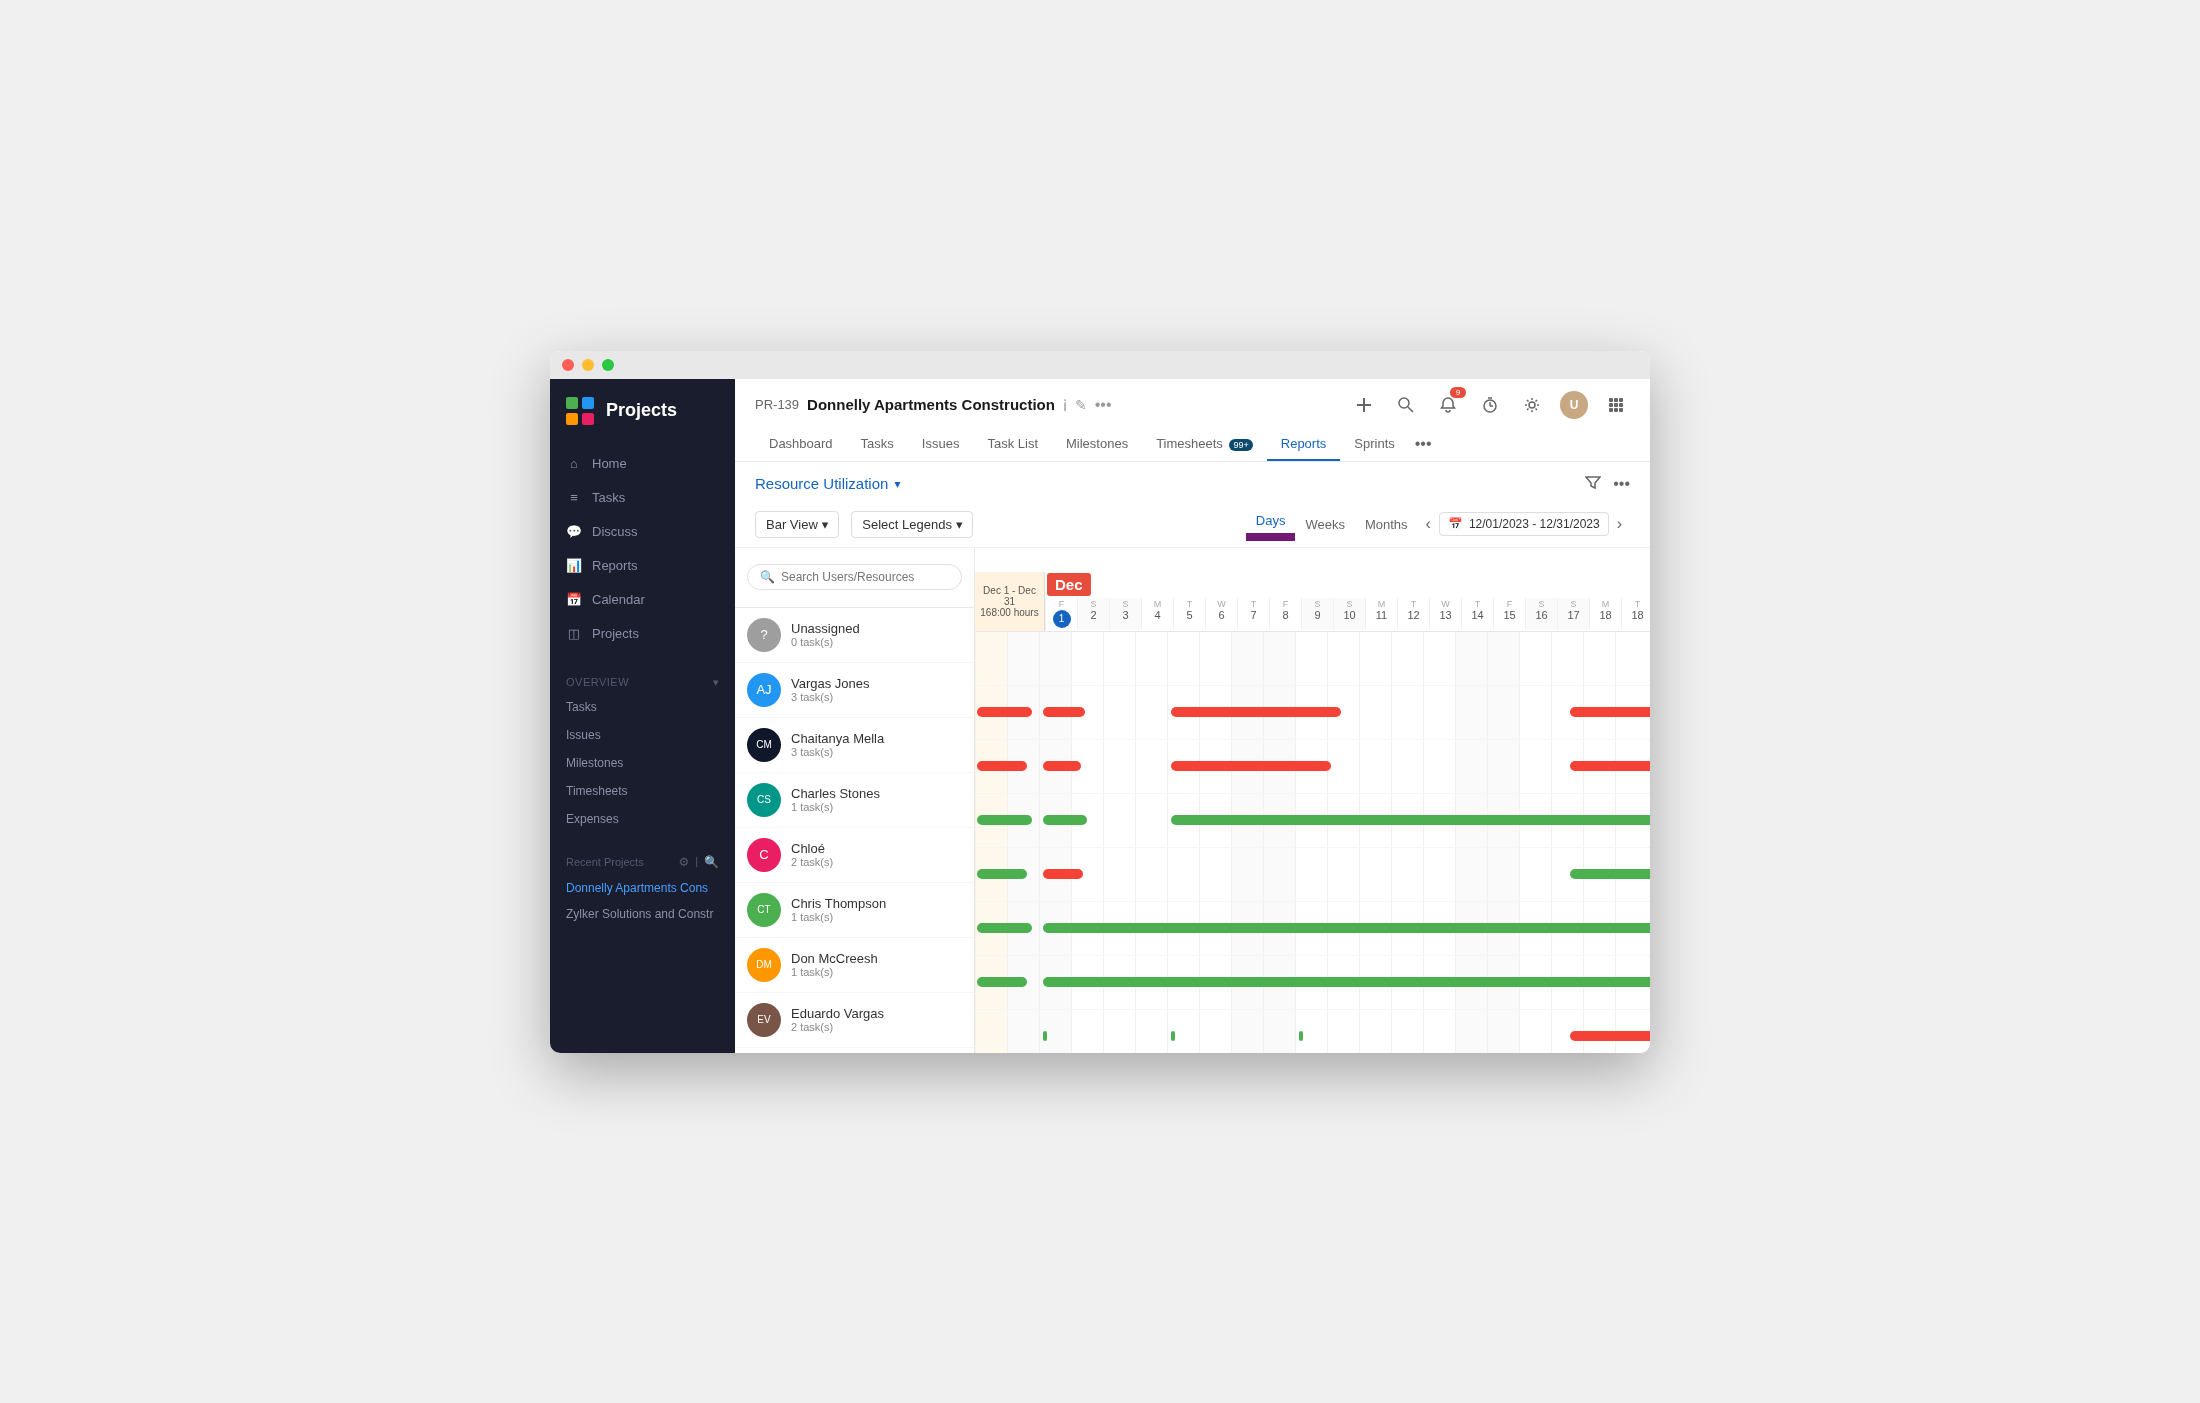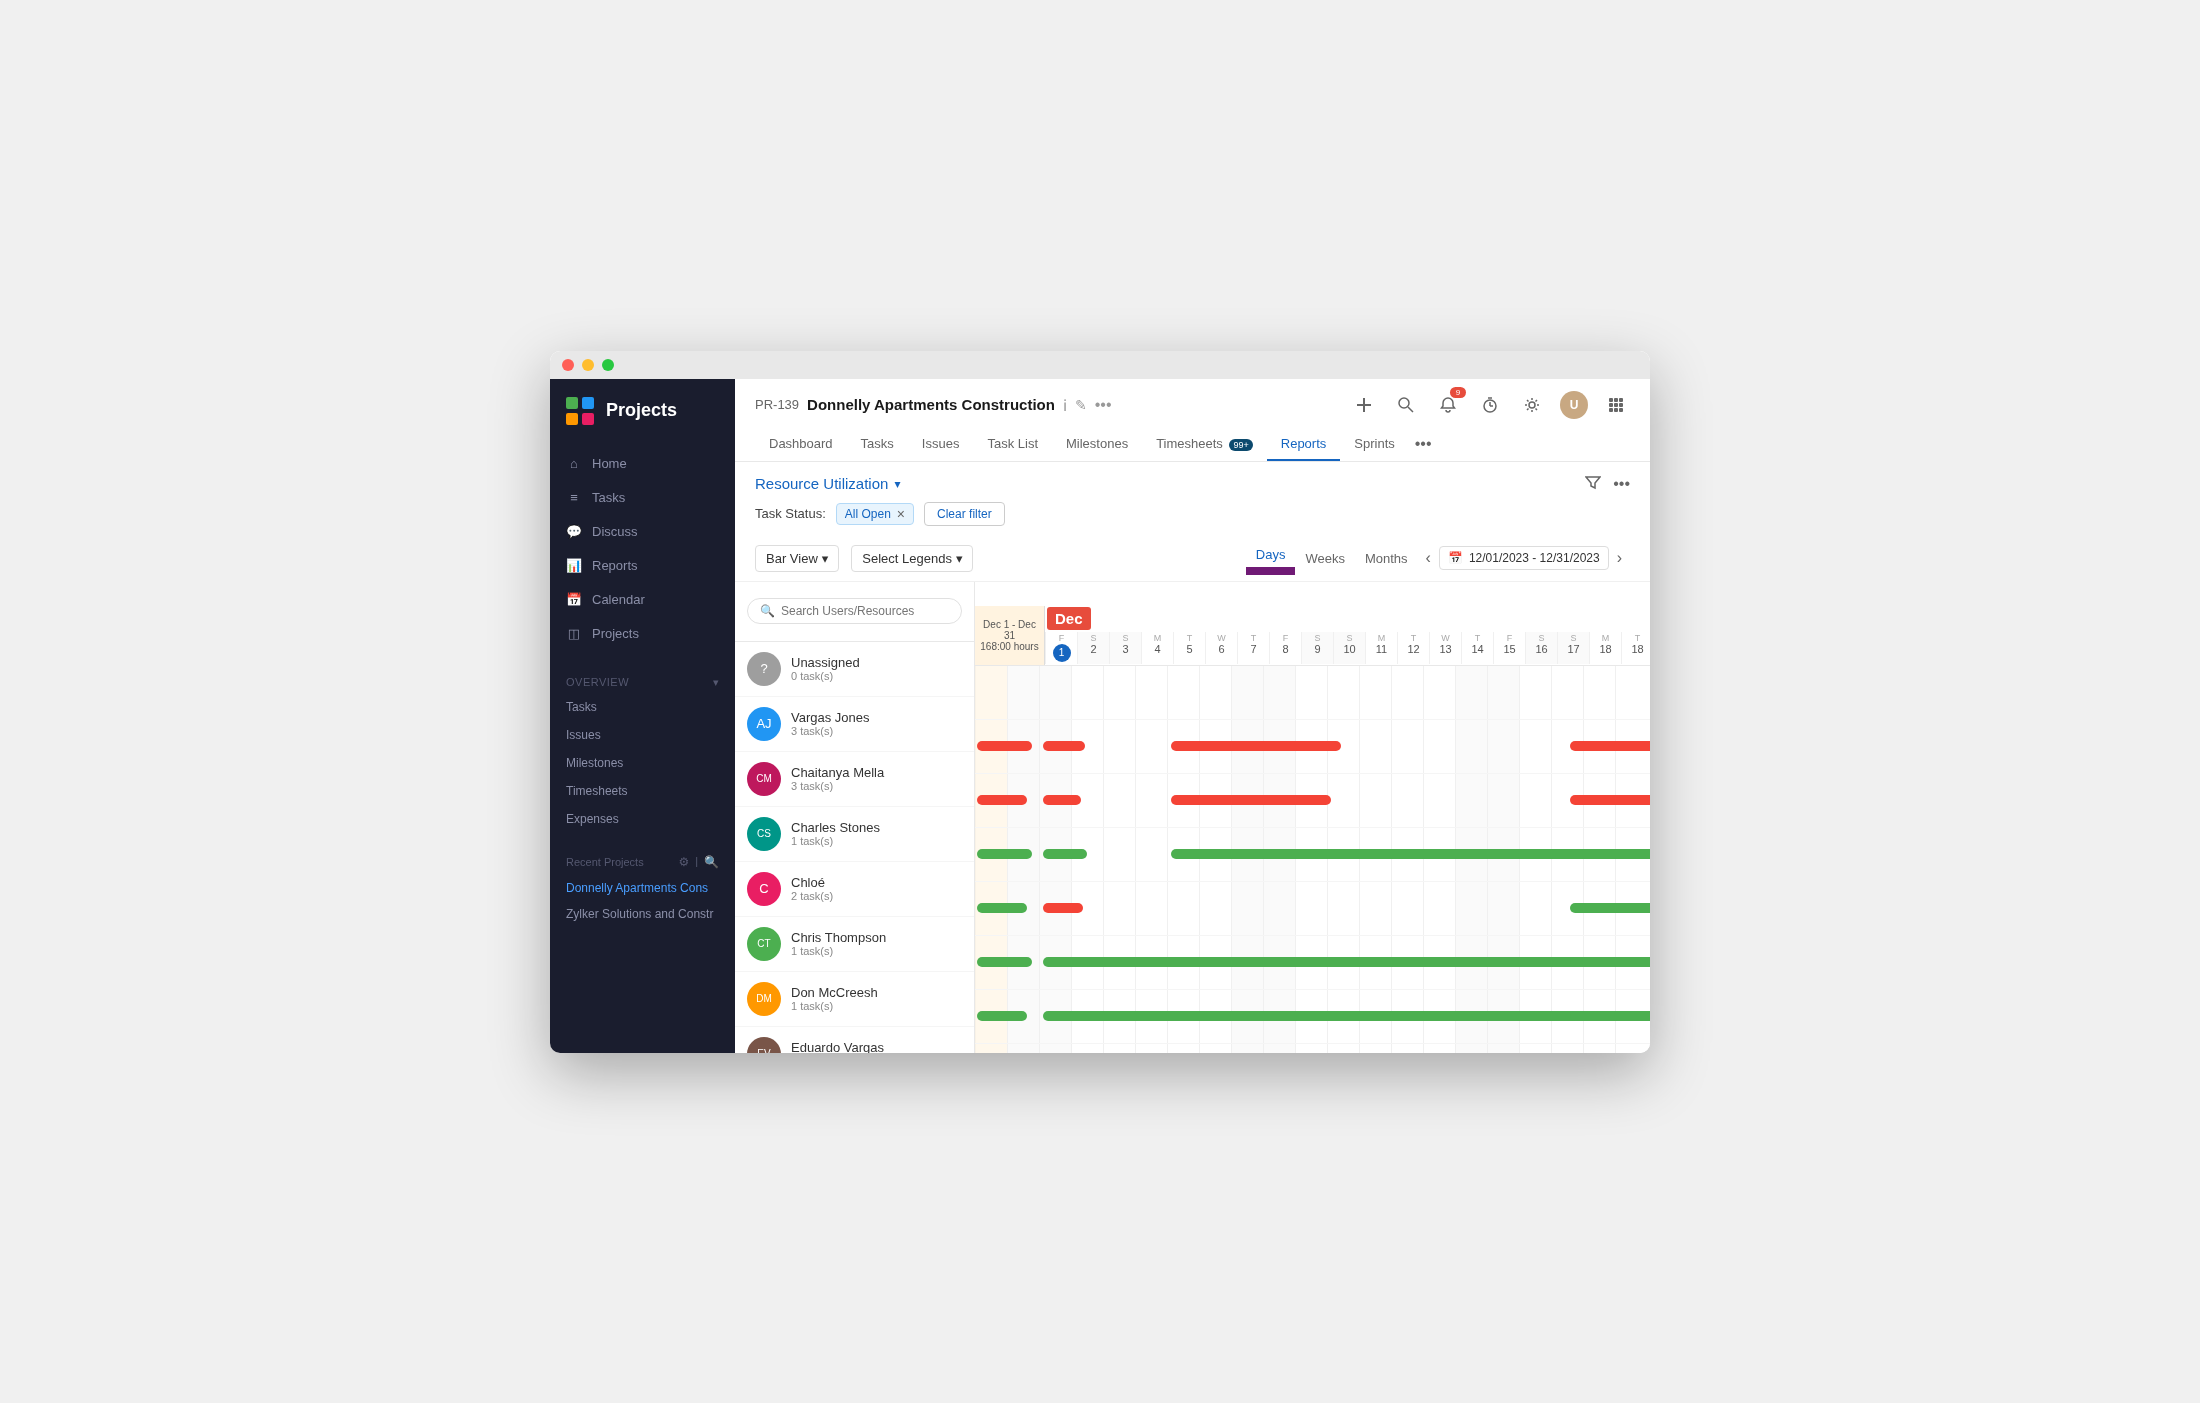--- a/index.html
+++ b/index.html
@@ -105,21 +105,21 @@
     .month-hours { font-size: 10px; color: #555; }
     .day-header-container { display: flex; flex: 1; min-width: 800px; }
 
     .timeline-body { flex: 1; overflow-y: auto; display: flex; }
     .timeline-rows { flex: 1; min-width: 800px; }
 
     
     .av-blue { background: #2196f3; color: #fff; }
     .av-green { background: #4caf50; color: #fff; }
     .av-orange { background: #ff9800; color: #fff; }
-    .av-purple { background: #be185d; color: #fff; }
+    .av-purple { background: #0f172a; color: #fff; }
     .av-teal { background: #009688; color: #fff; }
     .av-pink { background: #e91e63; color: #fff; }
     .av-brown { background: #795548; color: #fff; }
     .av-gray { background: #9e9e9e; color: #fff; }
 
     
     ::-webkit-scrollbar { width: 6px; height: 6px; }
     ::-webkit-scrollbar-track { background: #f1f1f1; }
     ::-webkit-scrollbar-thumb { background: #ccc; border-radius: 3px; }
 
@@ -281,28 +281,20 @@
           <div class="report-actions">
             <span class="filter-icon-btn">
               <svg width="16" height="16" viewBox="0 0 16 16">
                   <path d="M1 3h14l-5 6v5l-4-2V9L1 3z" fill="none" stroke="#666" stroke-width="1.5"></path>
                 </svg>
             </span>
             <span class="more-btn">•••</span>
           </div>
         </div>
 
-        <div class="filter-bar">
-          <span class="filter-label">Task Status:</span>
-          <div class="filter-tag">
-            <span>All Open</span>
-            <span class="filter-tag-x">×</span>
-          </div>
-          <button class="clear-filter-btn">Clear filter</button>
-        </div>
 
         <div class="chart-toolbar">
           <div class="view-select">
             <span>Bar View</span>
             <span>▾</span>
           </div>
           <div class="legend-select">
             <span>Select Legends</span>
             <span>▾</span>
           </div>

